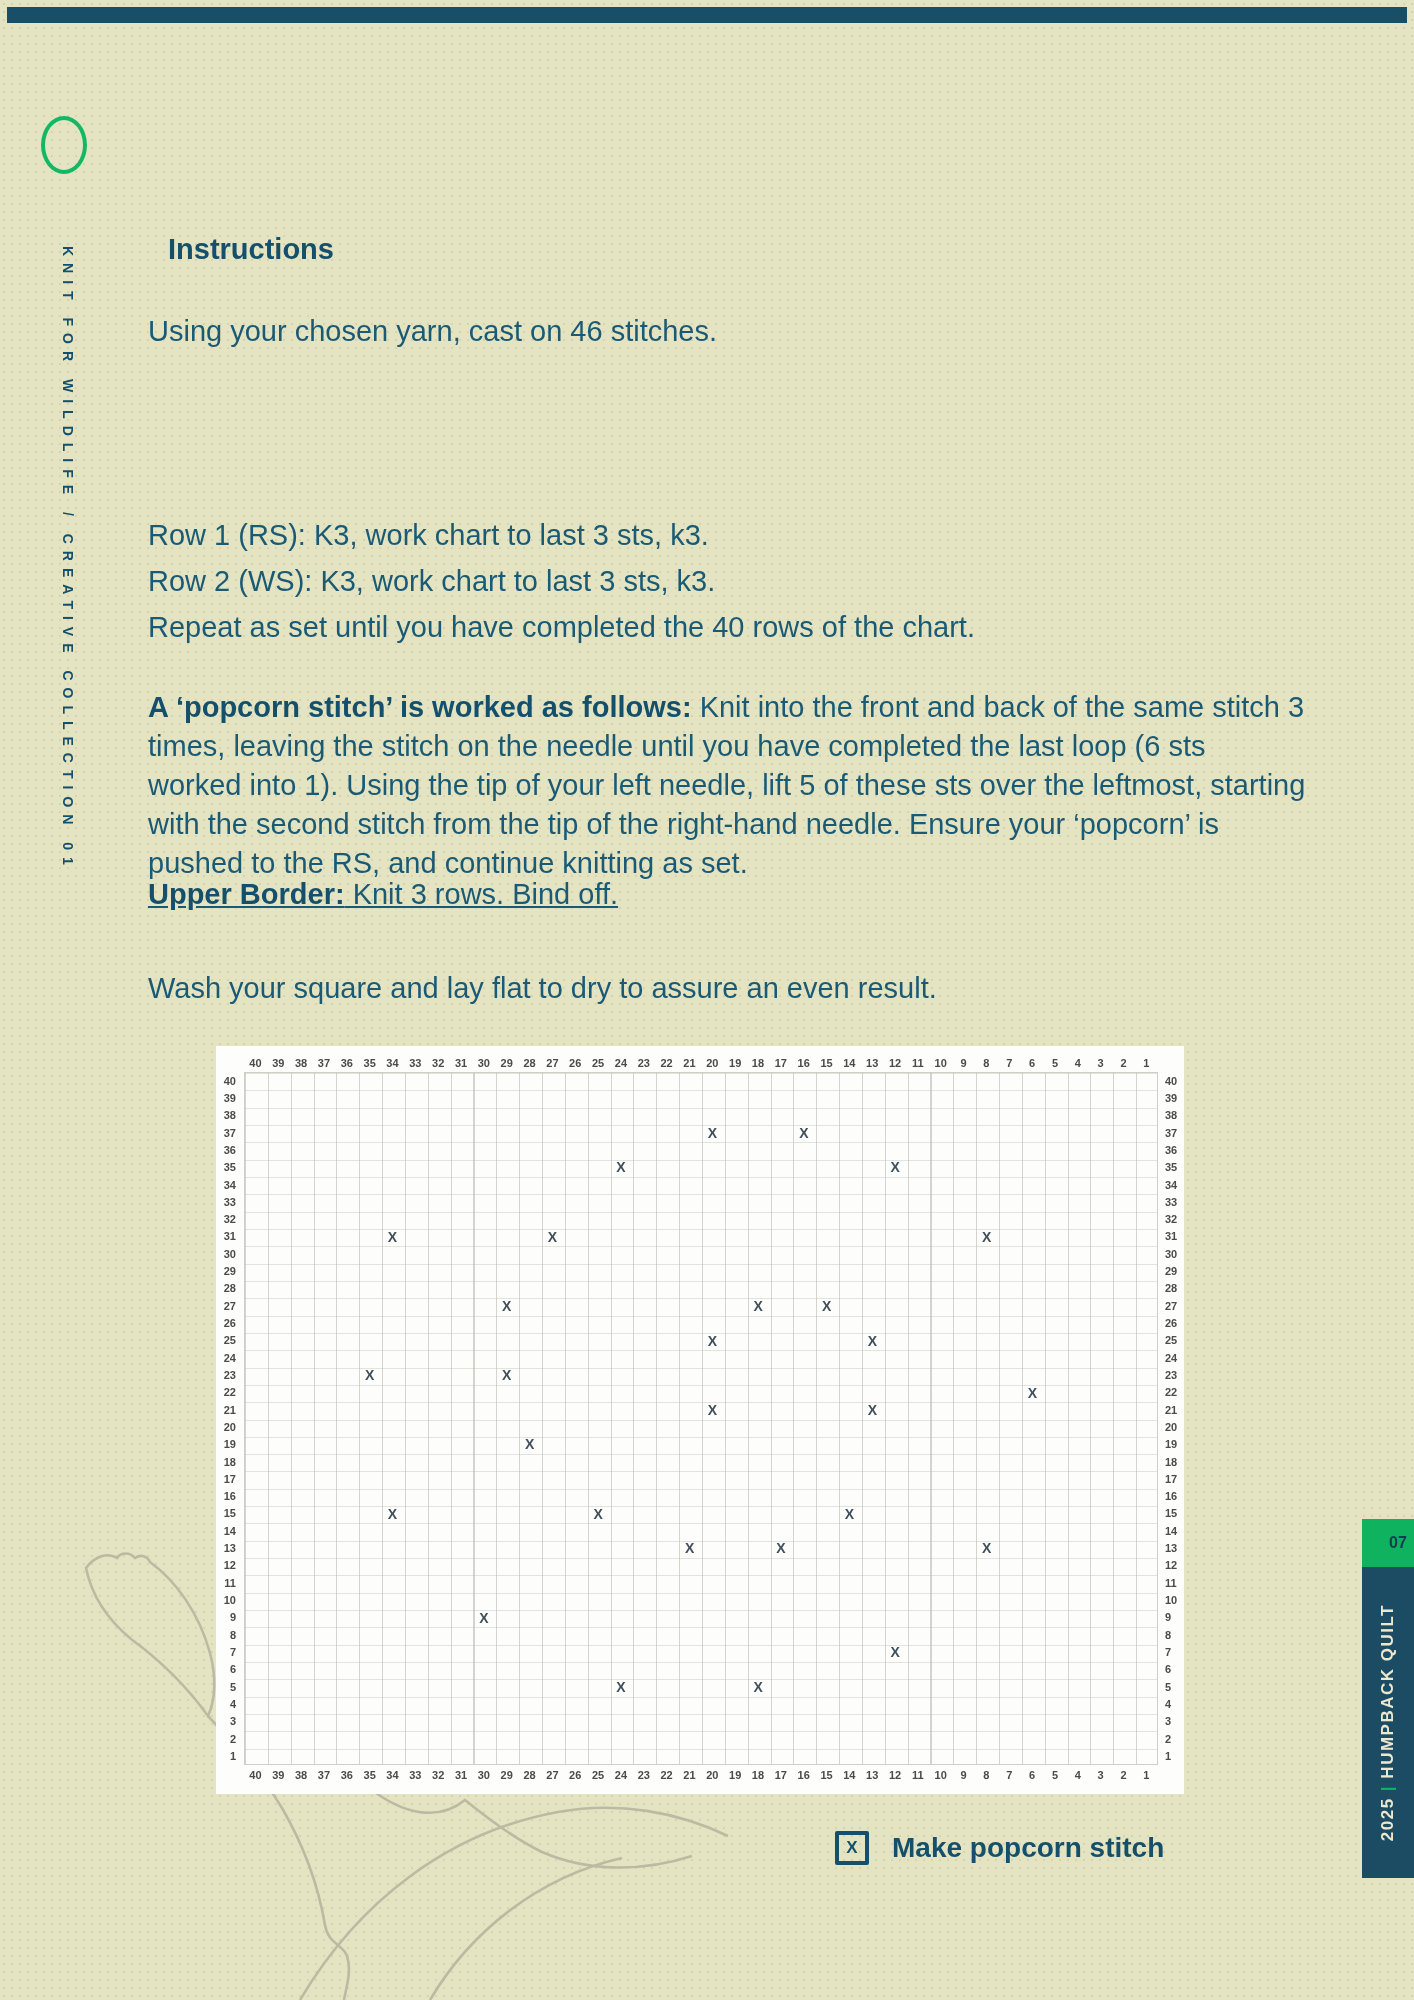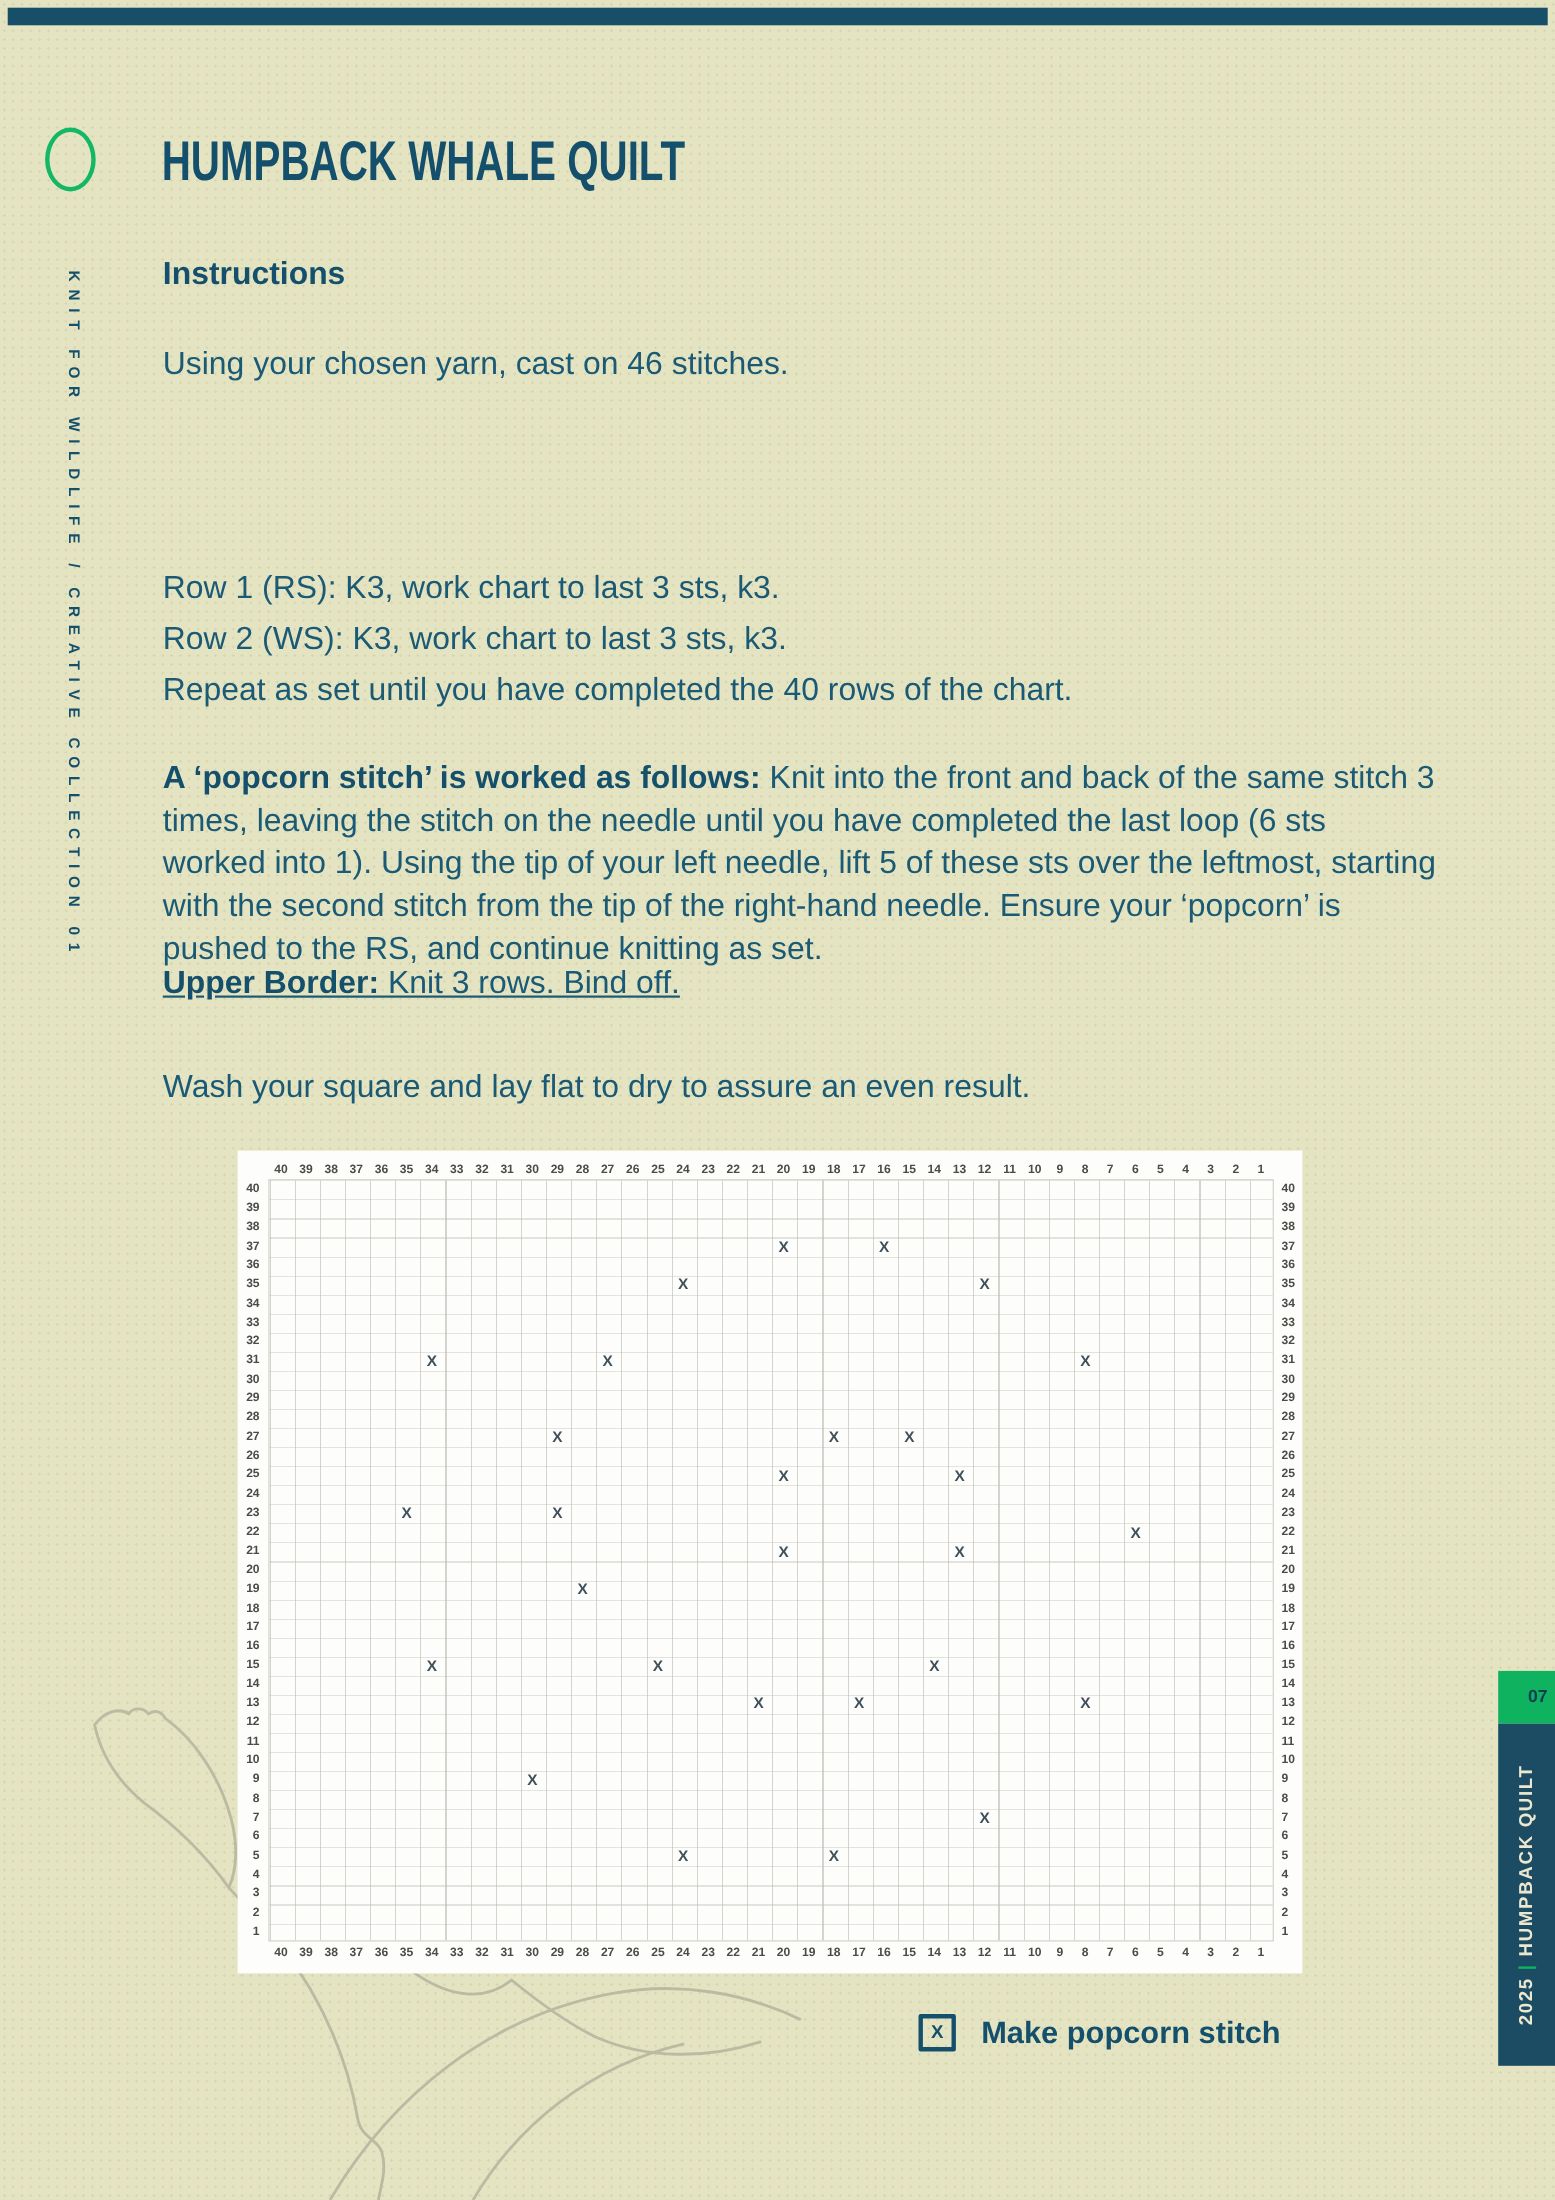--- a/index.html
+++ b/index.html
@@ -16,21 +16,21 @@
        border:4px solid #13b765;border-radius:50%;z-index:3;background:transparent;}
   .title{position:absolute;left:147px;top:116px;z-index:3;}
   .title span{display:inline-block;font-size:47px;font-weight:700;color:#14506b;
        letter-spacing:0px;white-space:nowrap;transform:scale(0.78,1.08);transform-origin:0 0;}
   .rail{position:absolute;left:60px;top:246px;z-index:3;
        writing-mode:vertical-lr;font-size:14px;font-weight:700;letter-spacing:7px;
        color:#14506b;white-space:nowrap;}
   
   .tx{position:absolute;left:148px;width:1158px;font-size:29px;line-height:39px;color:#1a5a75;z-index:3;}
   .tx b{font-weight:700;color:#14506b;}
-  .h2{font-weight:700;color:#14506b;}
+  .h2{font-weight:700;color:#14506b;margin-left:20px;}
   
   .panel{position:absolute;left:216px;top:1046px;width:968px;height:748px;background:#fdfdfb;z-index:2;}
   .grid{position:absolute;left:28px;top:26px;width:914px;height:693px;
        border:1px solid #cfcfc6;box-sizing:border-box;
        background-image:
          repeating-linear-gradient(to right, rgba(185,185,176,.6) 0 1px, transparent 1px 22.85px),
          repeating-linear-gradient(to bottom, rgba(185,185,176,.38) 0 1px, transparent 1px 17.325px);}
   .axis-top,.axis-bottom{position:absolute;left:28px;width:914px;height:18px;display:flex;z-index:1;}
   .axis-top{top:5px;align-items:flex-end;}
   .axis-bottom{top:723px;align-items:flex-start;}
@@ -73,23 +73,20 @@
       <path d="M 86 1568 C 95 1556 108 1552 117 1558 C 121 1552 130 1552 135 1558 C 141 1554 147 1556 150 1562 C 176 1581 199 1613 210 1653 C 216 1675 216 1699 208 1716 C 188 1688 161 1661 131 1639 C 108 1620 92 1597 86 1568 Z"></path>
       <path d="M 208 1716 C 235 1745 262 1775 282 1808 C 304 1846 318 1884 325 1925 C 328 1944 343 1944 347 1956 C 352 1972 346 1988 344 2000"></path>
       <path d="M 300 2000 C 358 1902 448 1832 558 1812 C 618 1801 678 1812 728 1836"></path>
       <path d="M 376 1793 C 410 1817 442 1819 465 1800 C 492 1822 517 1840 542 1852 C 588 1872 642 1872 692 1856"></path>
       <path d="M 430 2000 C 470 1932 538 1877 622 1858"></path>
     </g>
   </svg>
 
   <div class="logo-circle"></div>
 
-  <div class="title">
-    <span>HUMPBACK WHALE QUILT</span>
-  </div>
 
   <div class="rail">KNIT FOR WILDLIFE / CREATIVE COLLECTION 01</div>
 
   <div class="tx h2" style="top:230px;">Instructions</div>
 
   <div class="tx" style="top:312px;">Using your chosen yarn, cast on 46 stitches.</div>
 
 
 
   <div class="tx" style="top:516px;">Row 1 (RS): K3, work chart to last 3 sts, k3.</div>

